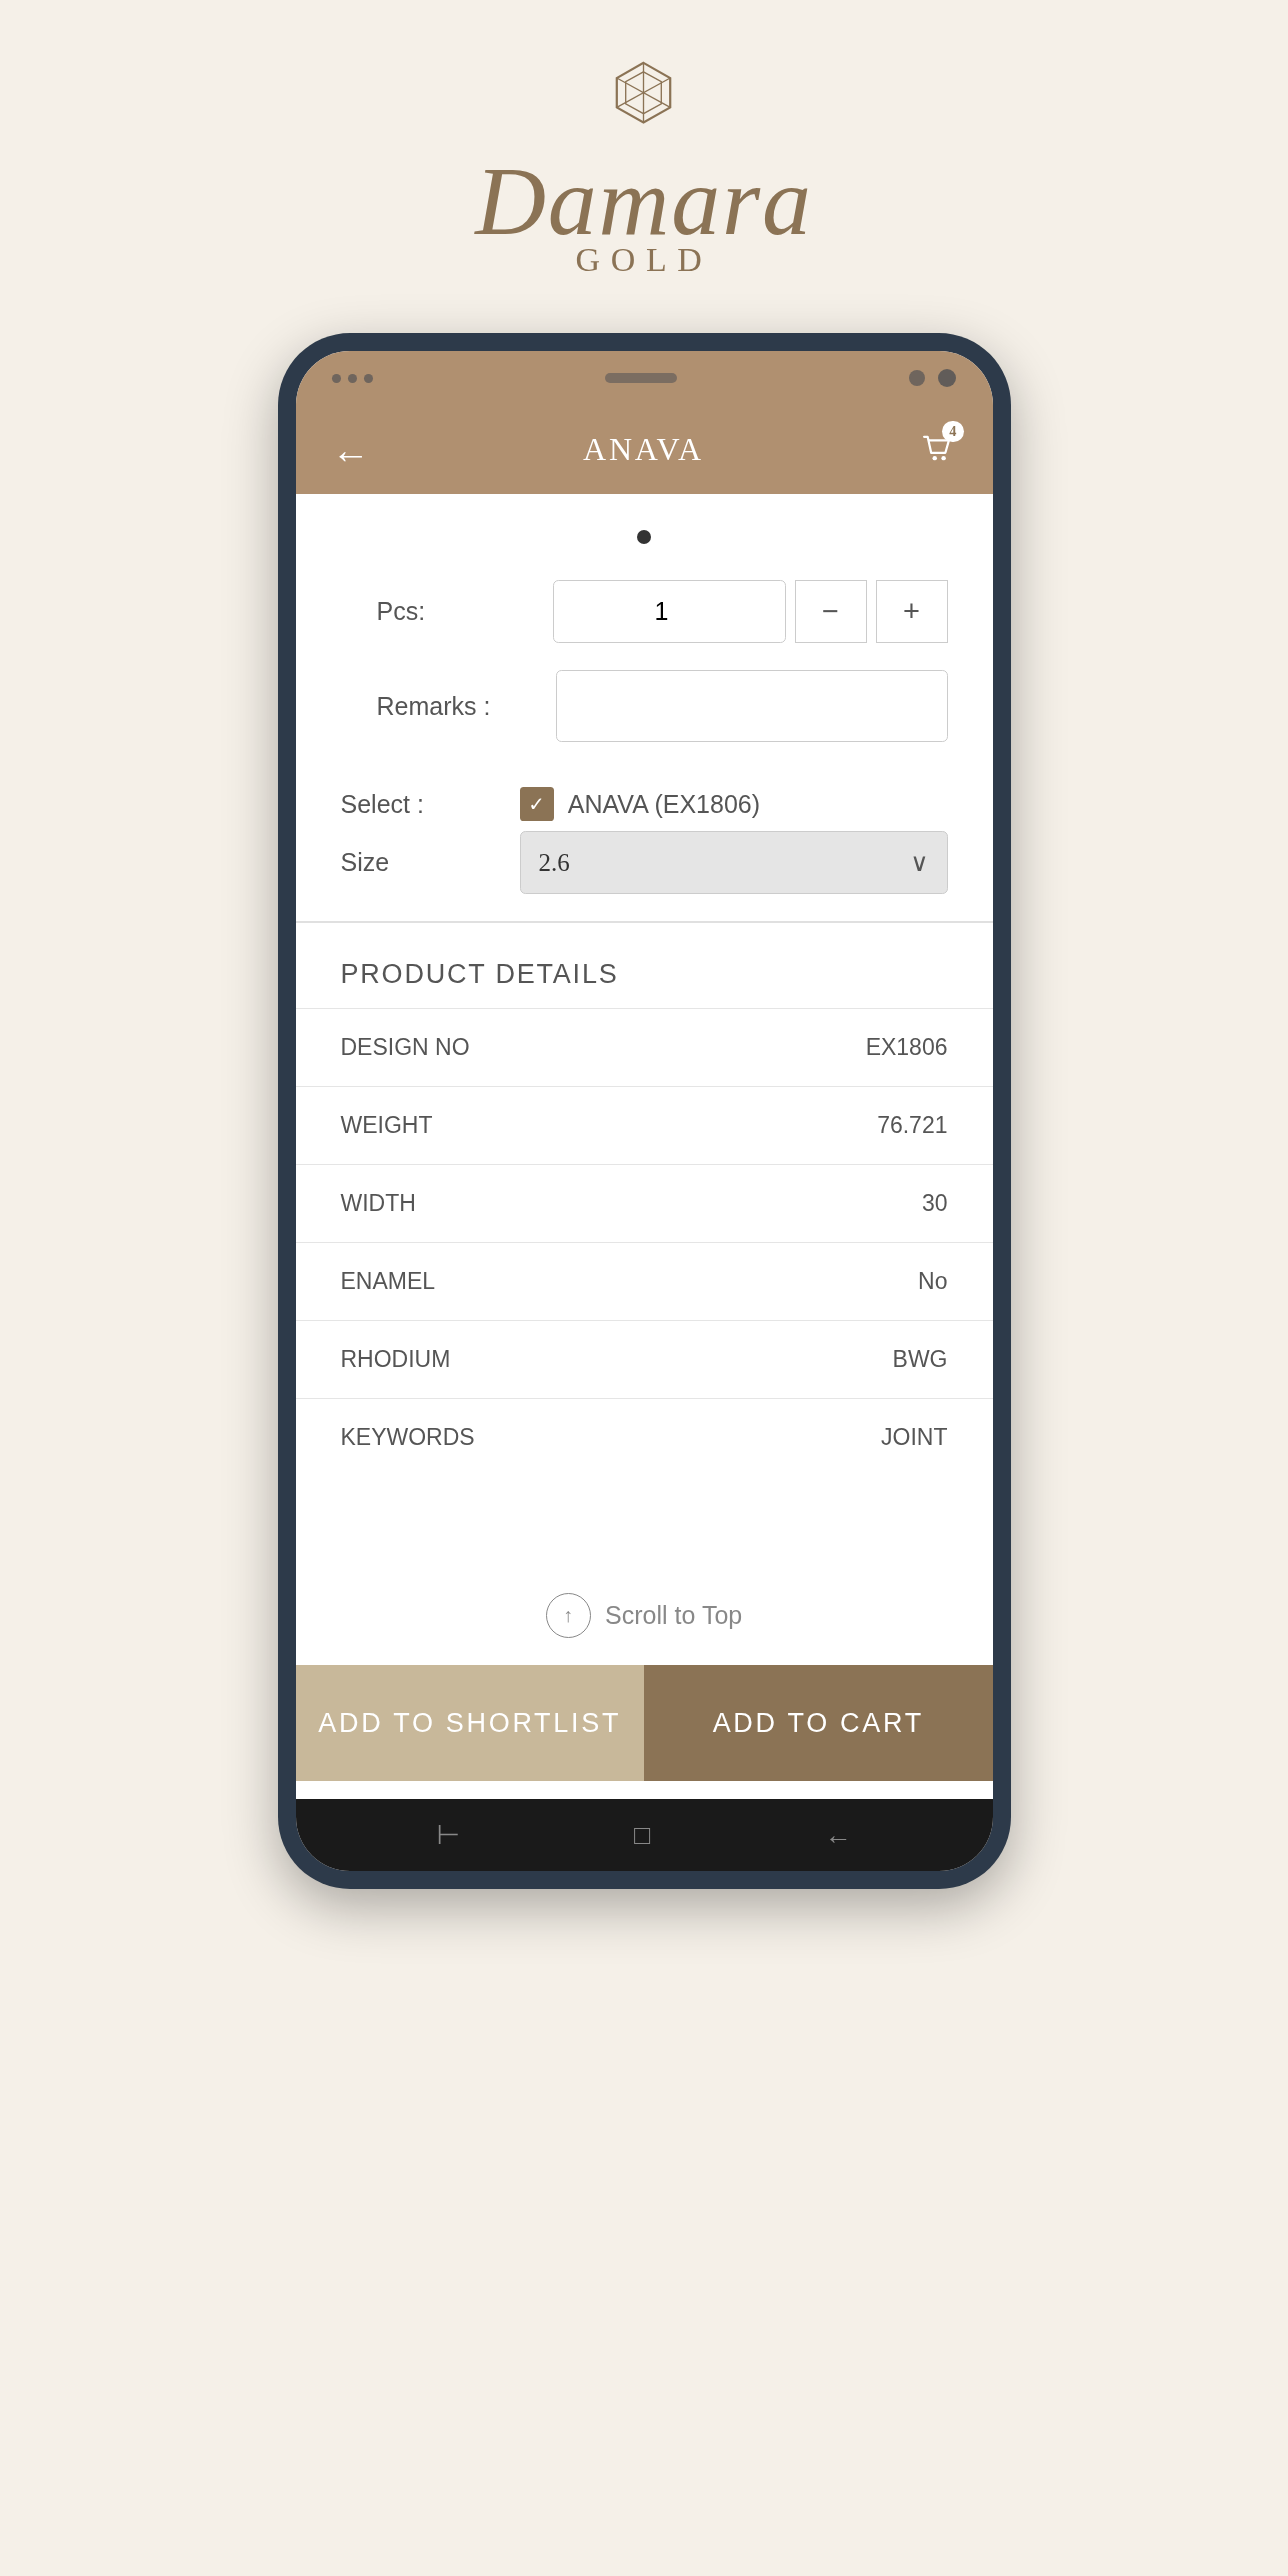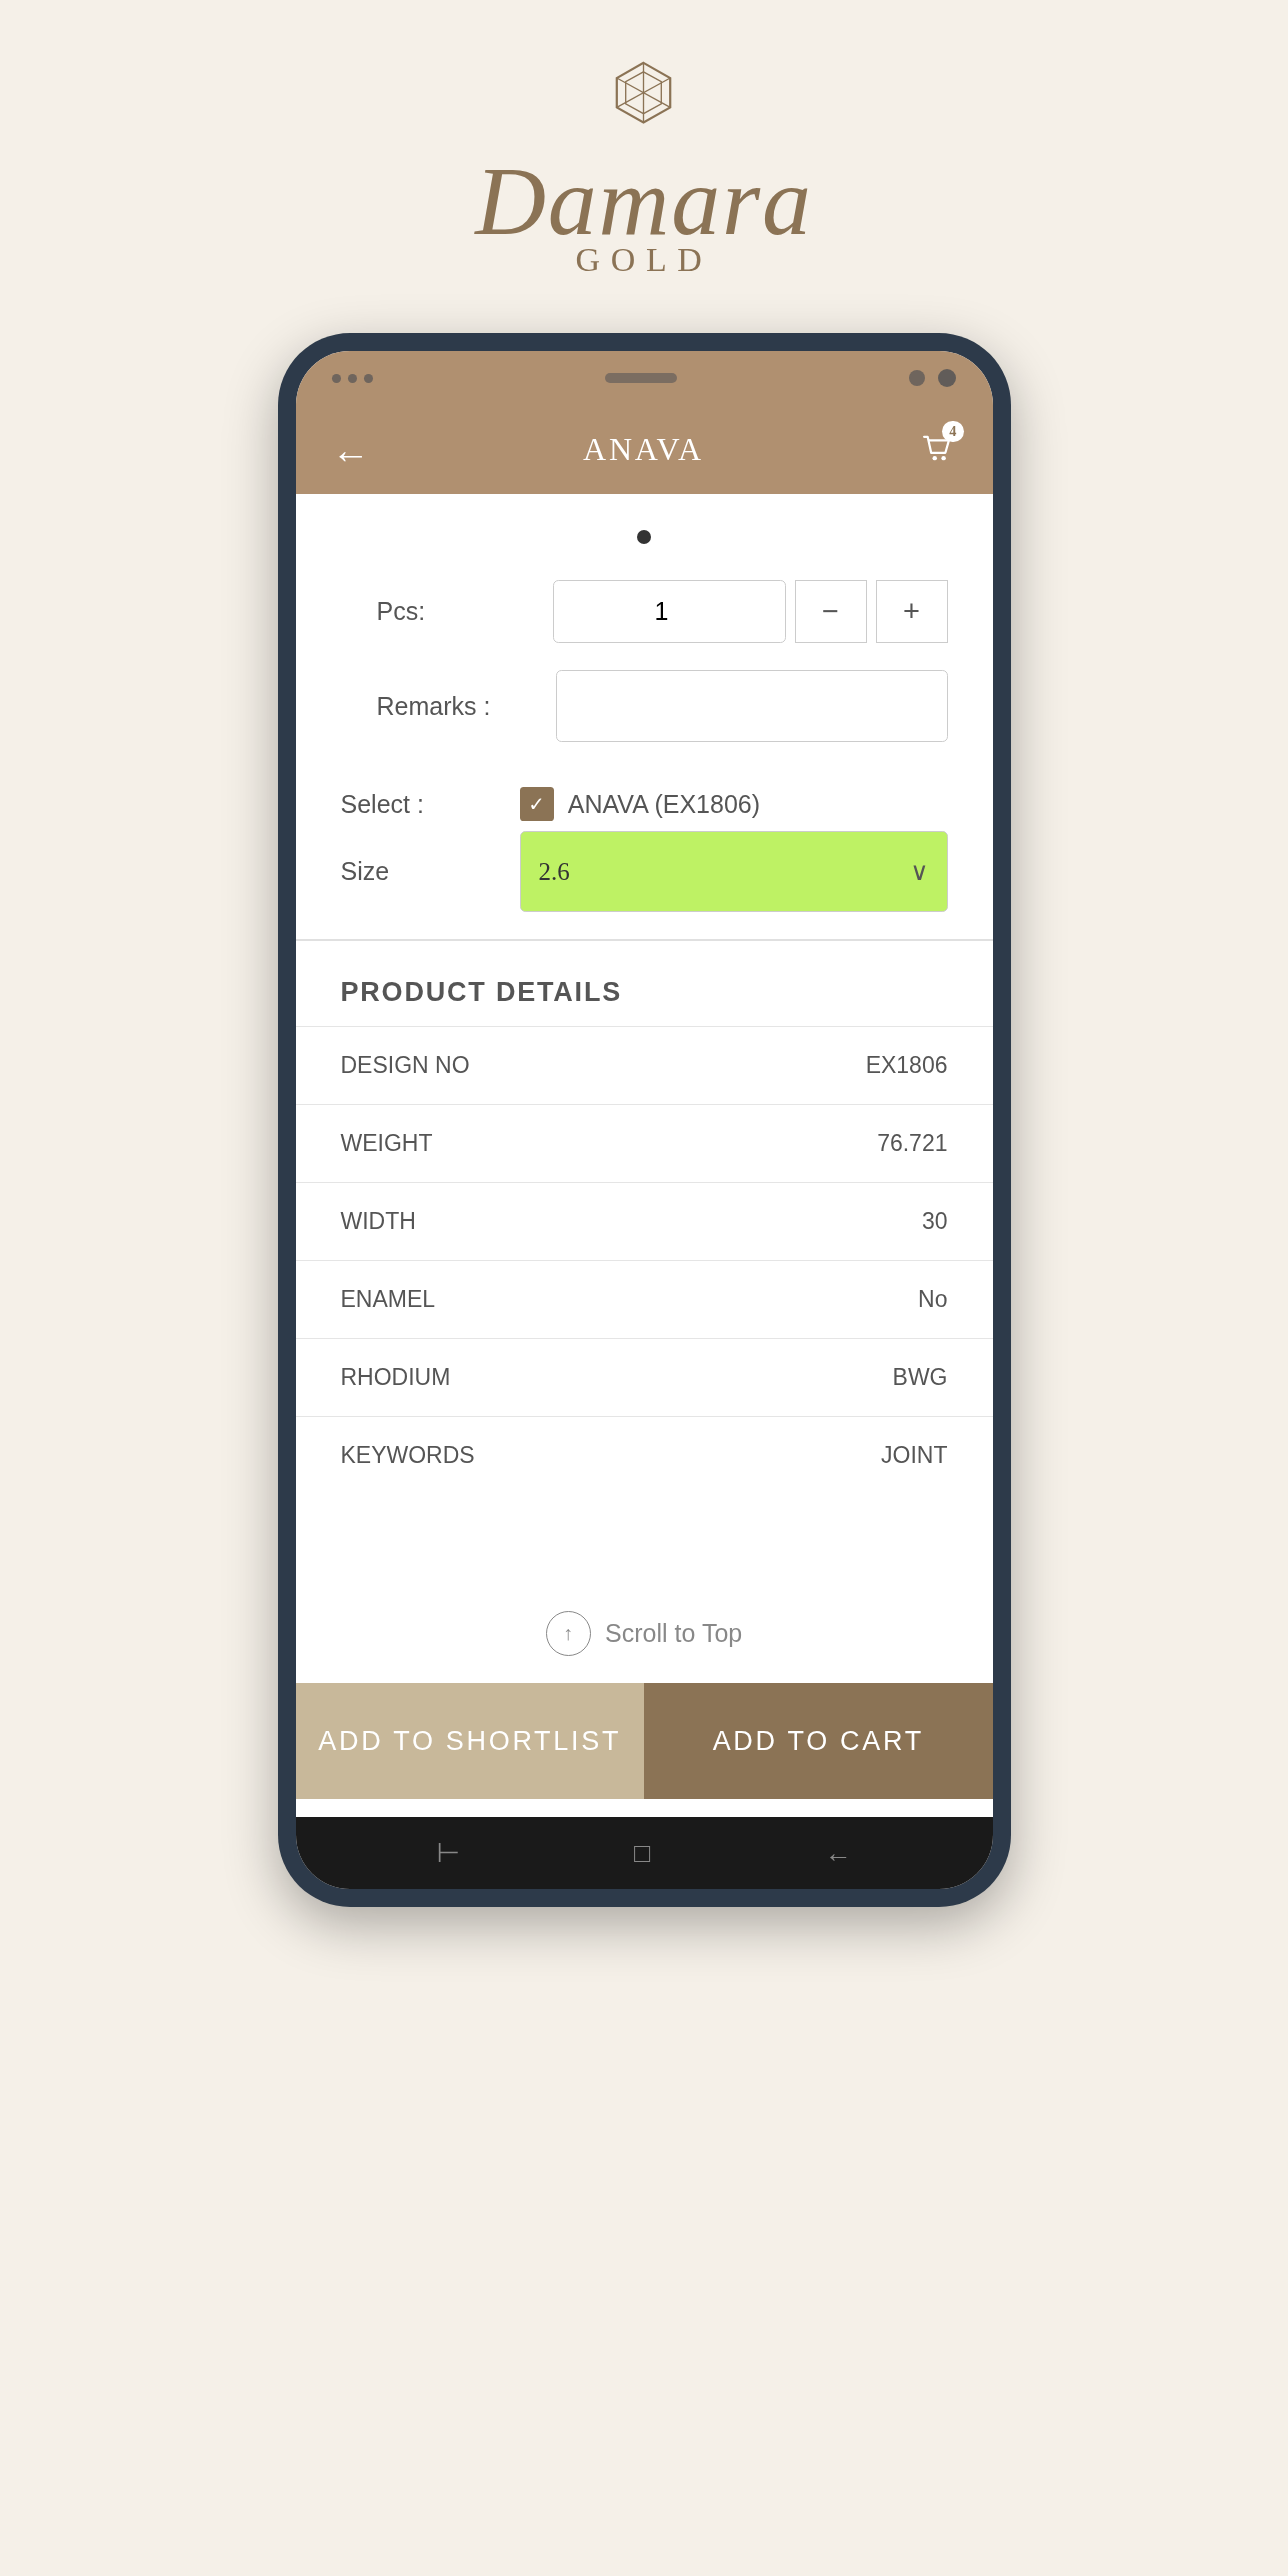--- a/index.html
+++ b/index.html
@@ -296,30 +296,30 @@
 
     .size-label {
       font-size: 25px;
       color: #555;
       width: 179px;
       font-family: 'Arial', sans-serif;
     }
 
     .size-select {
       flex: 1;
-      height: 81px;
+      height: 63px;
       border: 1.3px solid #ccc;
       border-radius: 5.4px;
       padding: 0 18px;
       font-size: 25px;
       display: flex;
       align-items: center;
       justify-content: space-between;
       cursor: pointer;
-      background: #bef264;
+      background: #e5e5e5;
     }
 
     .size-select-text {
       font-size: 25px;
       color: #333;
     }
 
     .chevron-icon {
       font-size: 25px;
       color: #555;
@@ -329,21 +329,21 @@
     .section-separator {
       height: 1.8px;
       background: #e0e0e0;
       margin: 9px 0;
     }
 
     
     .product-details-header {
       padding: 27px 45px 18px;
       font-size: 27px;
-      font-weight: bold;
+      font-weight: normal;
       color: #555;
       letter-spacing: 1.8px;
       font-family: 'Arial', sans-serif;
     }
 
     .product-table {
       width: 100%;
     }
 
     .product-row {

